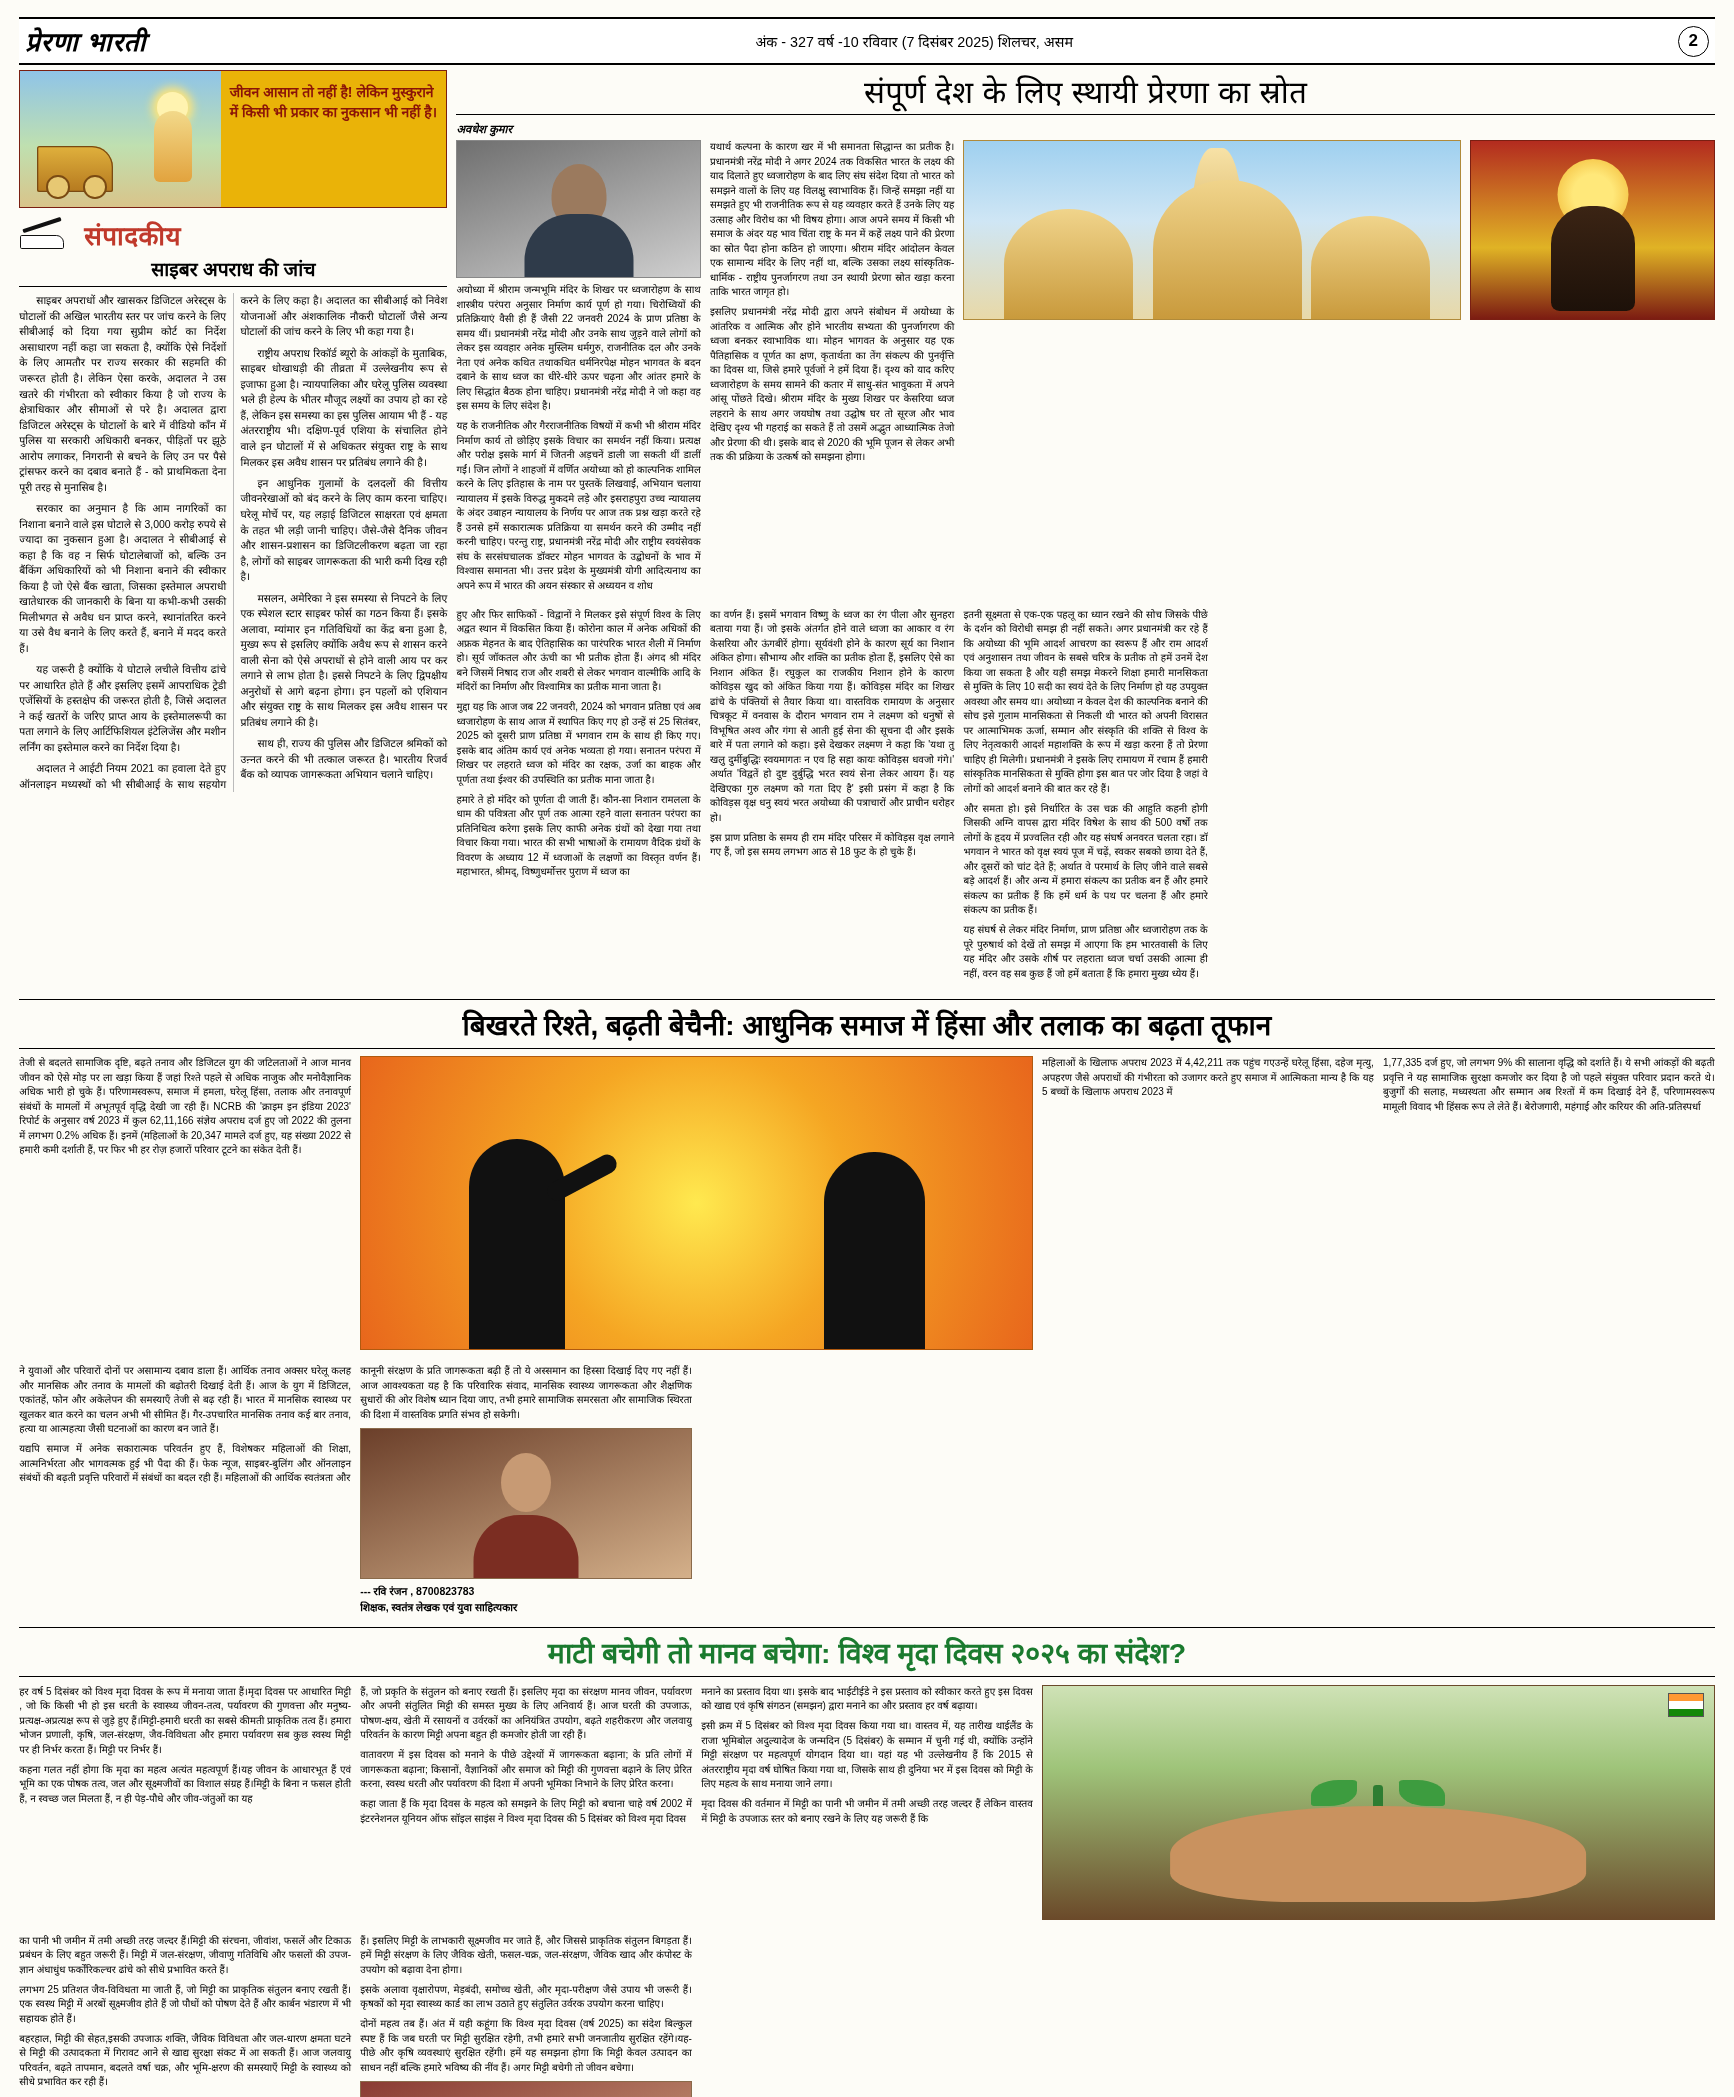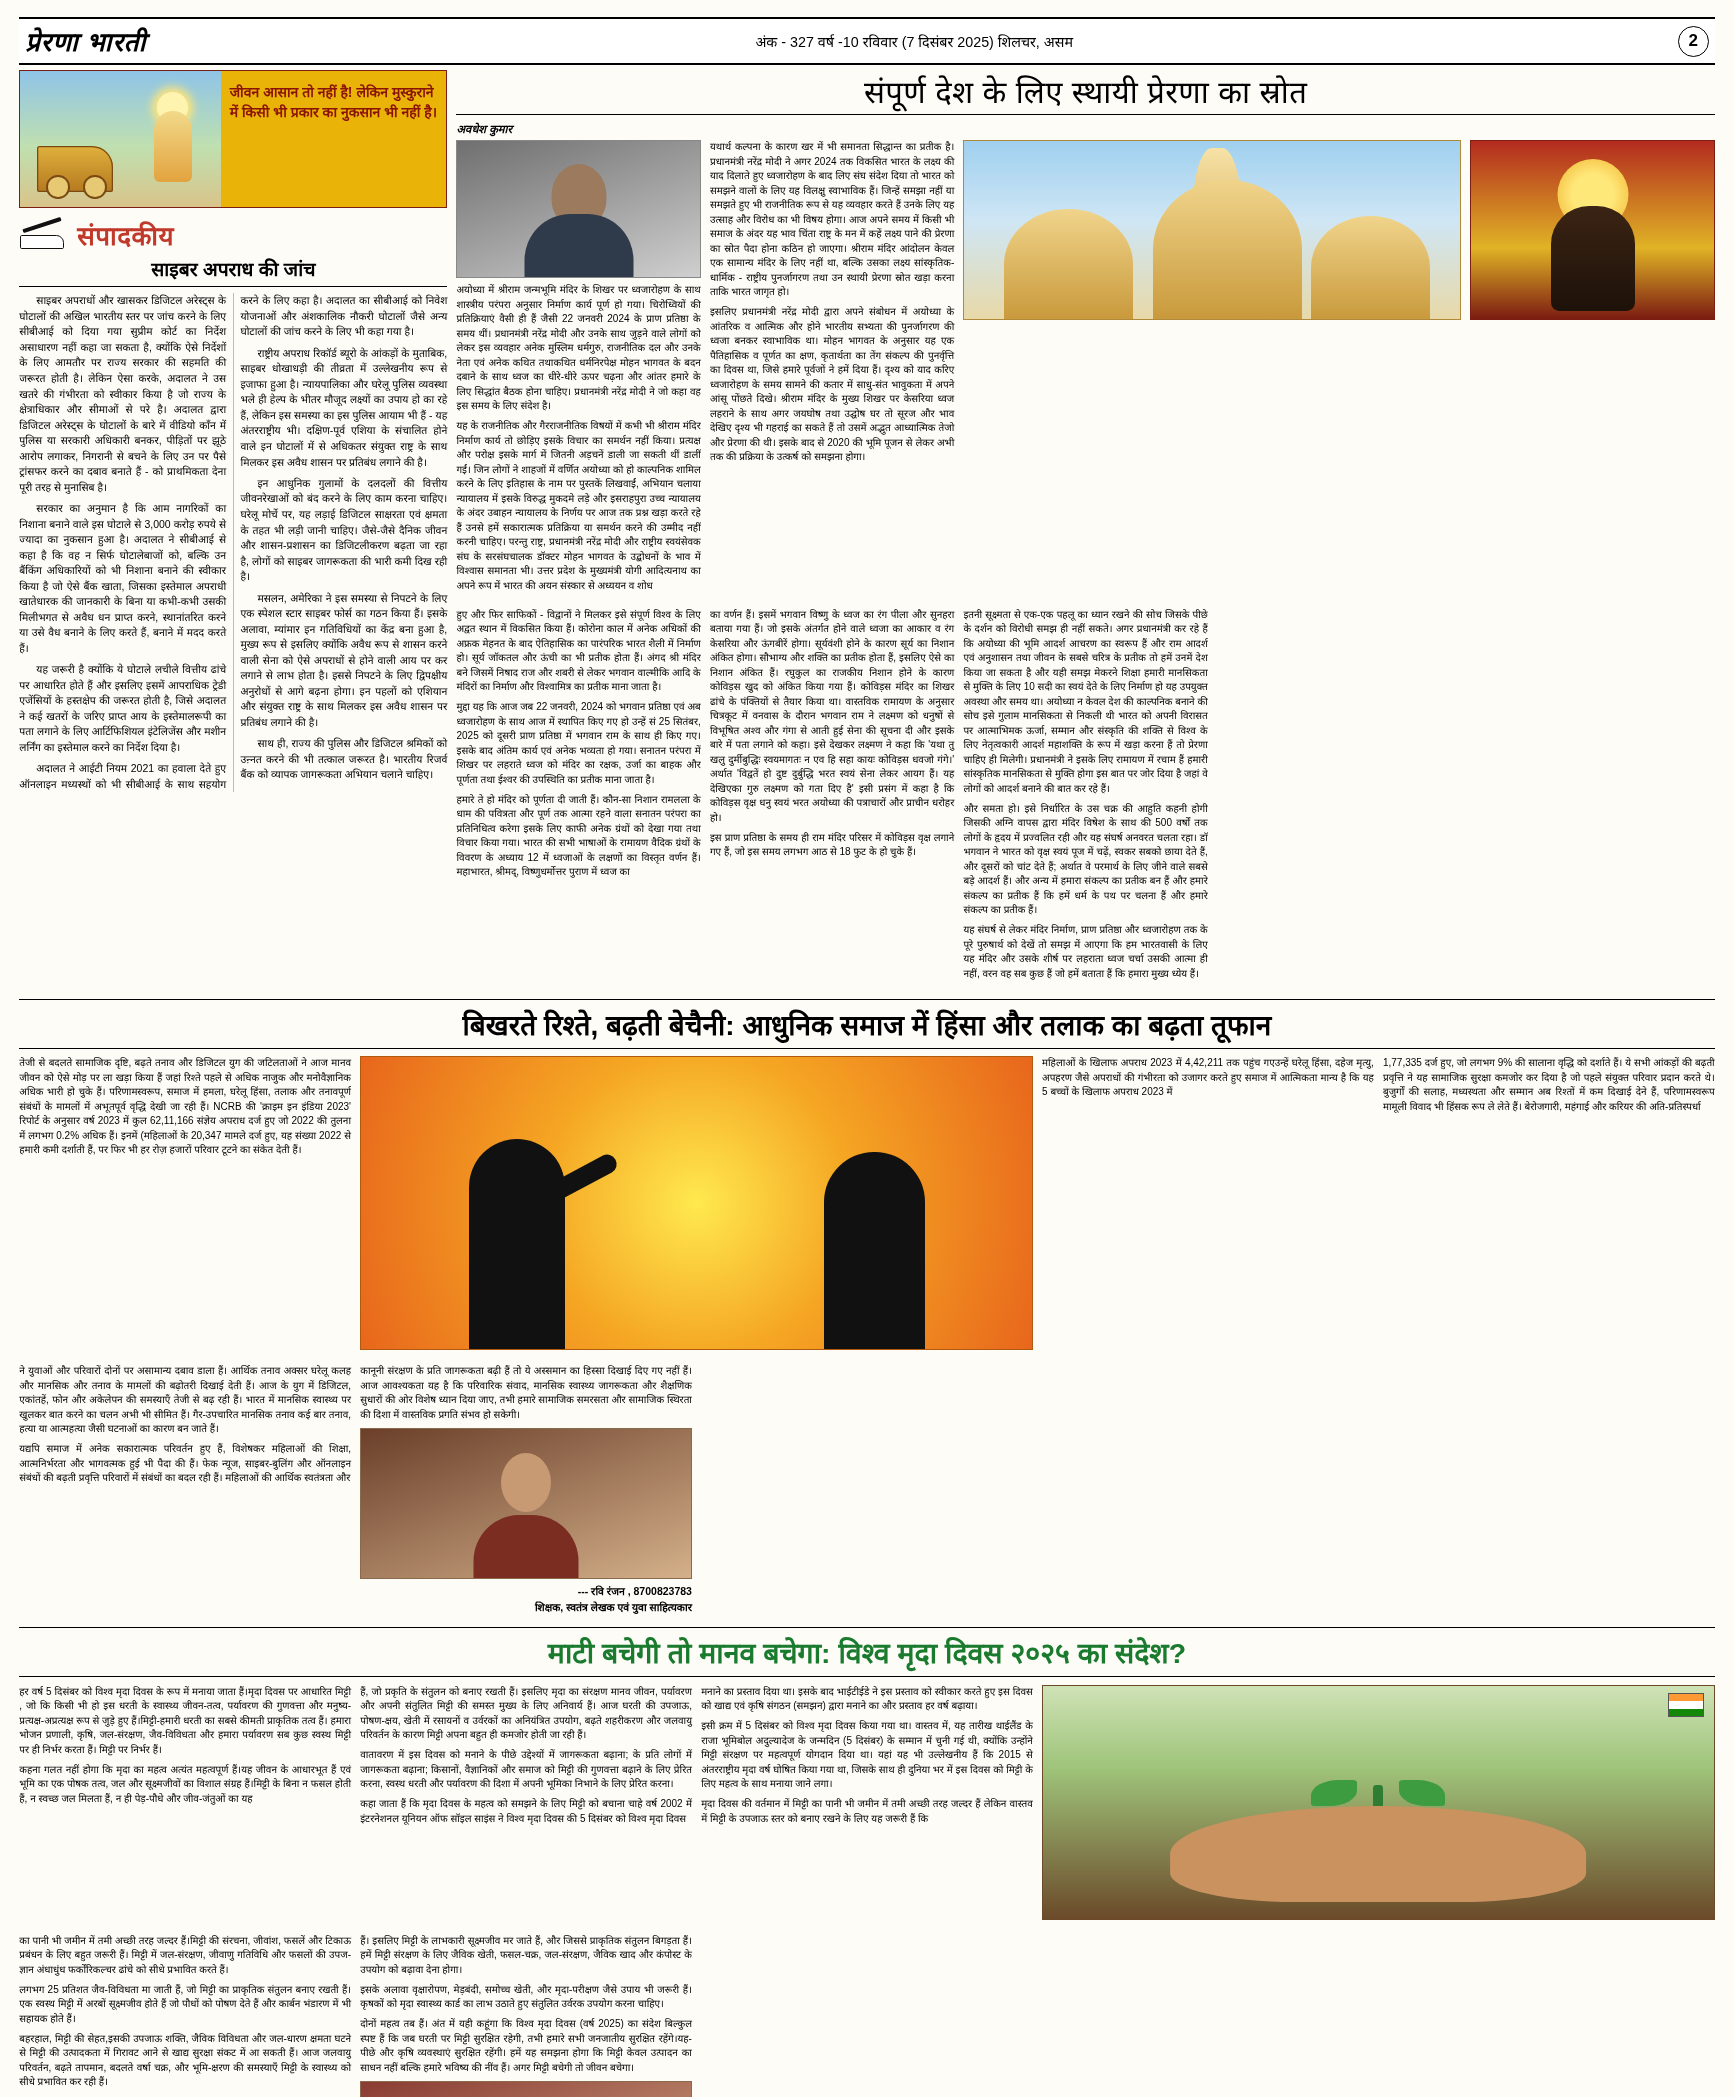--- a/index.html
+++ b/index.html
@@ -95,21 +95,21 @@
     flex:1;
     background:#eab308;
     color:#8a1308;
     font-weight:bold;
     font-size: 14px;
     line-height: 1.45;
     padding: 11px 8.4px;
   }
 
   .editorial-head {
-    display:flex; align-items:center; gap:12px;
+    display:flex; align-items:center; gap:19px;
     margin-top: 9.2px;
   }
   .editorial-icon {
     width: 46px; height: 31px; position:relative; flex:none;
   }
   .editorial-icon .pen {
     position:absolute; left:2.5px; top:3.4px; width:40px; height:4.2px;
     background:#111; transform: rotate(-18deg); border-radius:1.3px;
   }
   .editorial-icon .paper {
@@ -225,21 +225,21 @@
     border:0.8px solid #8a6a4a; position:relative; overflow:hidden;
   }
   .author2-photo .head2 {
     position:absolute; left:50%; top:24px; transform:translateX(-50%);
     width:50px; height:59px; background:#c79a74; border-radius:50%;
   }
   .author2-photo .body2 {
     position:absolute; left:50%; bottom:0; transform:translateX(-50%);
     width:105px; height:63px; background:#7b2d22; border-radius:46px 46px 0 0;
   }
-  .signoff { font-size: 10.5px; font-weight: bold; line-height:1.5; text-align:right; margin-top:2.5px; }
+  .signoff { font-size: 10.5px; font-weight: bold; line-height:1.5; text-align:left; margin-top:2.5px; }
 
   
   .soil-title {
     font-size: 28.5px; font-weight:bold; text-align:center; color:#1a7a2e;
     border-top: 1.7px solid #000; border-bottom: 1.7px solid #000;
     padding: 5px 0; margin: 11.7px 0 7.6px 0;
   }
   .bot-grid { display:grid; grid-template-columns: repeat(5, 1fr); gap: 9.2px; }
   .bot-grid p { margin:0 0 5.5px 0; font-size:10px; line-height:1.45; text-align:justify; }
   .soil-photo {

